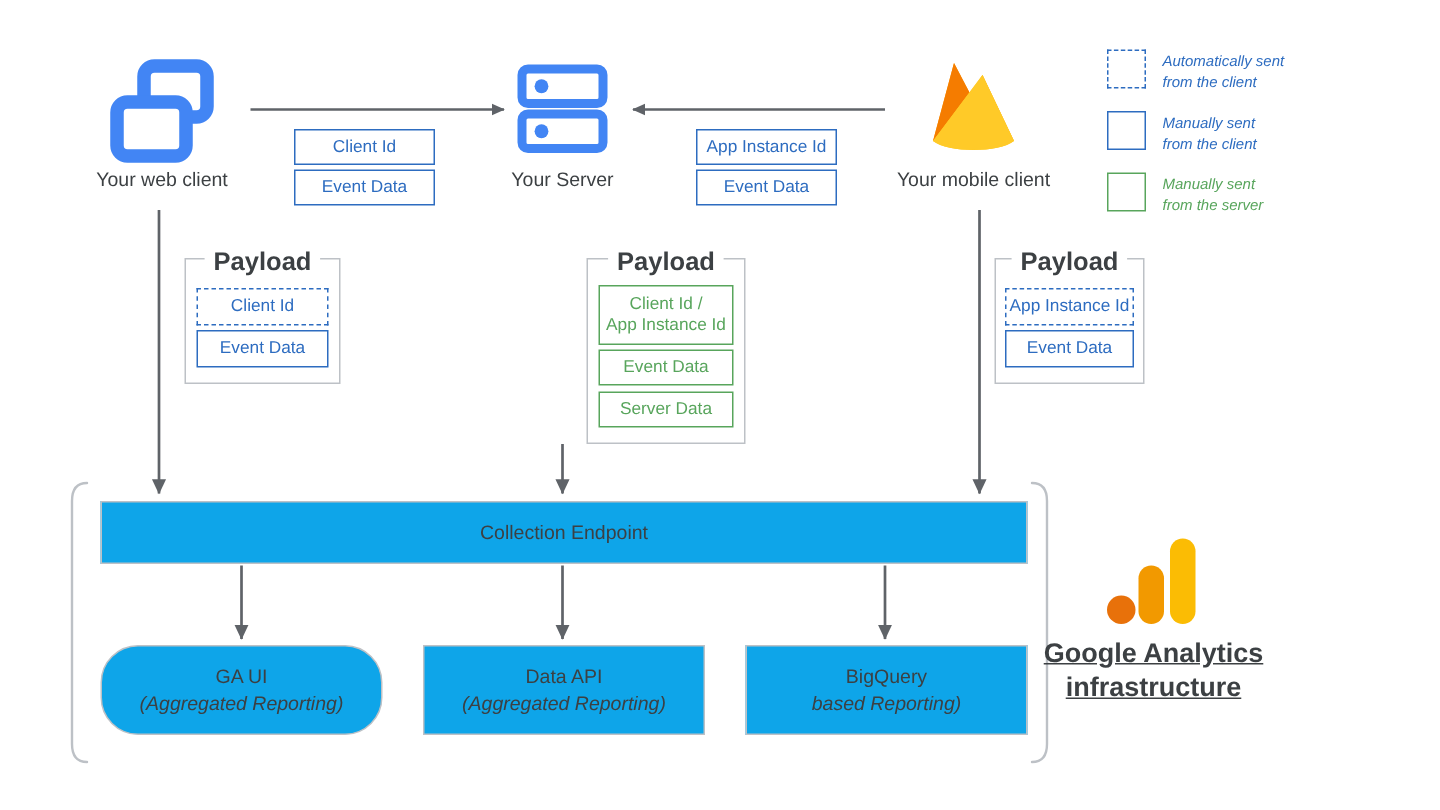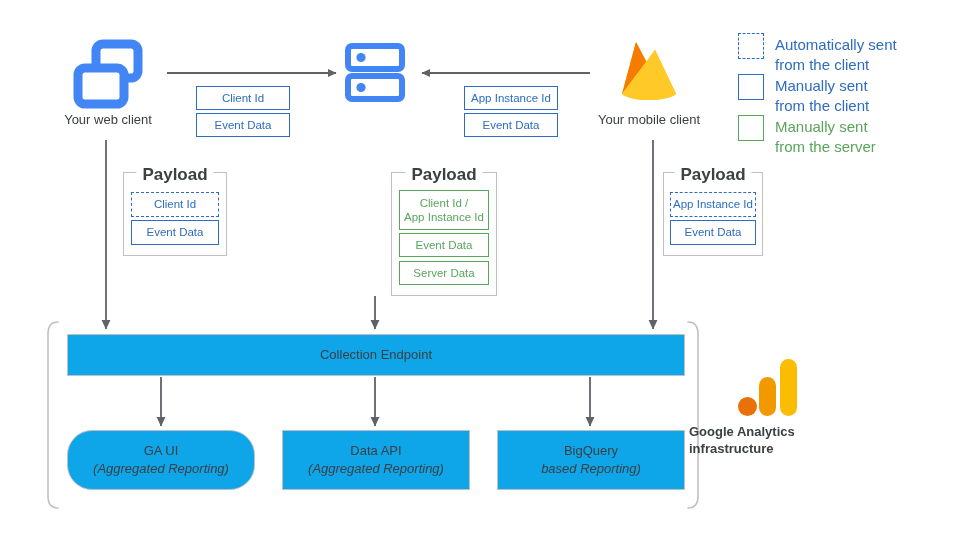--- a/index.html
+++ b/index.html
@@ -89,35 +89,37 @@
     position: absolute;
     box-sizing: border-box;
     width: 26px; height: 26px;
     background: #ffffff;
   }
   .legend-swatch.dash  { border: 1.6px dashed #2d6cc0; }
   .legend-swatch.solid { border: 1.6px solid #2d6cc0; }
   .legend-swatch.green { border: 1.6px solid #58a55c; }
   .legend-text {
     position: absolute;
-    font-size: 15px;
+    font-size: 10px;
     line-height: 1.35;
     white-space: nowrap;
+    font-style: italic;
   }
   .legend-text.blue  { color: #2d6cc0; }
   .legend-text.green { color: #58a55c; }
 
   .ga-caption {
     position: absolute;
-    text-align: left;
-    font-size: 13px;
+    text-align: center;
+    font-size: 18px;
     font-weight: bold;
     color: #3c4043;
     line-height: 1.3;
     white-space: nowrap;
+    text-decoration: underline;
   }
 </style>
 </head>
 <body>
 
 <div class="canvas">
 
   <svg class="abs" width="960" height="540" style="left:0;top:0;">
     <defs>
       <marker id="ah-right" markerWidth="9" markerHeight="9" refX="8" refY="4.5" orient="auto" markerUnits="userSpaceOnUse">
@@ -173,20 +175,21 @@
     <rect x="6" y="30" width="46" height="36" rx="7" ry="7" fill="#ffffff" stroke="#4285f4" stroke-width="9"></rect>
   </svg>
   <div class="node-label" style="left:28px; top:112px; width:160px;">Your web client</div>
 
   <svg class="abs" style="left:344px; top:42px;" width="62" height="62" viewBox="0 0 62 62">
     <rect x="4" y="4" width="54" height="23" rx="4" ry="4" fill="#ffffff" stroke="#4285f4" stroke-width="6"></rect>
     <rect x="4" y="34" width="54" height="23" rx="4" ry="4" fill="#ffffff" stroke="#4285f4" stroke-width="6"></rect>
     <circle cx="17" cy="15.5" r="4.6" fill="#4285f4"></circle>
     <circle cx="17" cy="45.5" r="4.6" fill="#4285f4"></circle>
   </svg>
+  <div class="node-label" style="left:295px; top:112px; width:160px;">Your Server</div>
 
   <svg class="abs" style="left:614px; top:36px;" width="70" height="76" viewBox="0 0 70 76">
     <path d="M8,58 L22,6 L33,27 L41,14 L62,58 Z" fill="#ffa000"></path>
     <path d="M8,58 L22,6 L33,27 L20,44 Z" fill="#f57c00"></path>
     <path d="M8,58 L41,14 L62,58 C52,66 18,66 8,58 Z" fill="#ffca28"></path>
     <path d="M8,58 L20,44 L33,27 L41,14 L62,58 C52,66 18,66 8,58 Z" fill="#ffca28" opacity="0.0"></path>
     <path d="M8,58 C18,66 52,66 62,58 L41,14 L8,58 Z" fill="#ffca28"></path>
   </svg>
   <div class="node-label" style="left:569px; top:112px; width:160px;">Your mobile client</div>
 

